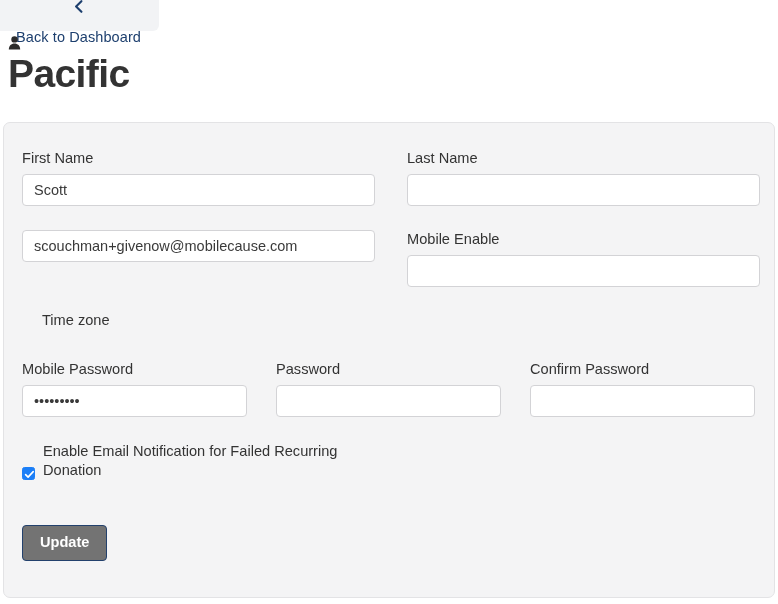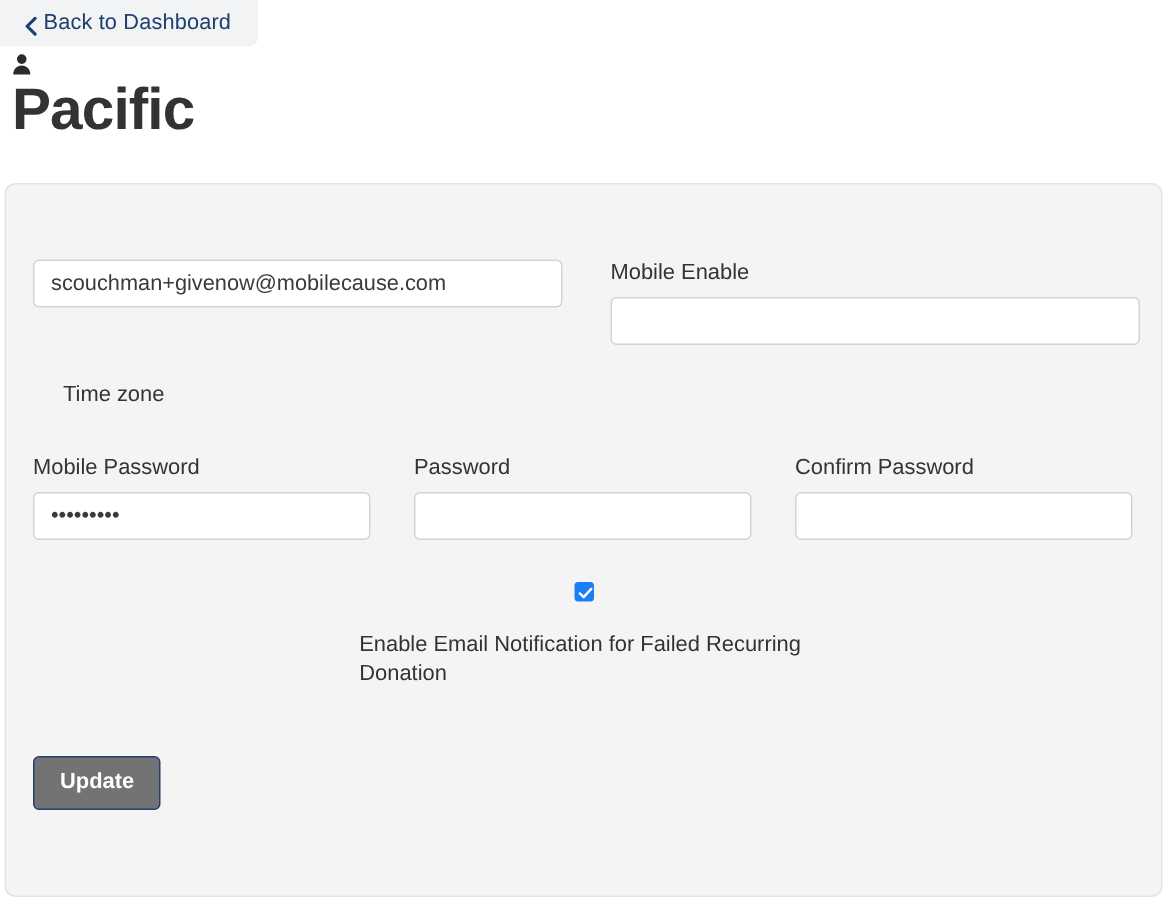--- a/index.html
+++ b/index.html
@@ -23,26 +23,27 @@
   }
 
   
   .back-bar {
     position: absolute;
     left: 0;
     top: 0;
     height: 31px;
     display: flex;
     align-items: center;
-    gap: 4px;
+    gap: 21px;
     padding: 0 18px 0 16px;
     background: #f2f3f5;
     border-bottom-right-radius: 6px;
     cursor: pointer;
     user-select: none;
+    flex-direction: column;
   }
   .back-chevron {
     display: inline-block;
     width: 9px;
     height: 9px;
     position: relative;
     top: 0px;
   }
   .back-chevron svg { display: block; }
   .back-label {
@@ -158,24 +159,23 @@
     pointer-events: none;
     color: #5c5c5c;
   }
   .select-arrows svg { display: block; }
 
   .full-field { width: 100%; margin-left: 20px; }
 
   
   .checkbox-row {
     display: flex;
-    align-items: center;
-    gap: 20px;
+    align-items: flex-end;
+    gap: 8px;
     padding-top: 1px;
-    flex-direction: column;
   }
   .checkbox-box {
     flex: 0 0 auto;
     width: 13px;
     height: 13px;
     margin-top: 3px;
     border-radius: 2.5px;
     background: #1b7ef7;
     border: 1px solid #1b7ef7;
     position: relative;
@@ -232,20 +232,30 @@
         <path d="M0.8 13.6 C0.8 9.9 3.3 7.6 6.5 7.6 C9.7 7.6 12.2 9.9 12.2 13.6 Z" fill="#2b2b2b"></path>
       </svg>
     </span>
     <h1 class="page-title">Pacific</h1>
   </div>
 
   <div class="card">
     <div class="card-inner">
 
       
+      <div class="row cols2">
+        <div class="field">
+          <label class="field-label">First Name</label>
+          <input class="text-input" type="text" value="Scott" style="">
+        </div>
+        <div class="field">
+          <label class="field-label">Last Name</label>
+          <input class="text-input" type="text" value="" style="">
+        </div>
+      </div>
 
       <div class="spacer-24"></div>
 
       
       <div class="row cols2">
         <div class="field">
           <input class="text-input" type="text" value="scouchman+givenow@mobilecause.com" style="">
         </div>
         <div class="field">
           <label class="field-label">Mobile Enable</label>

